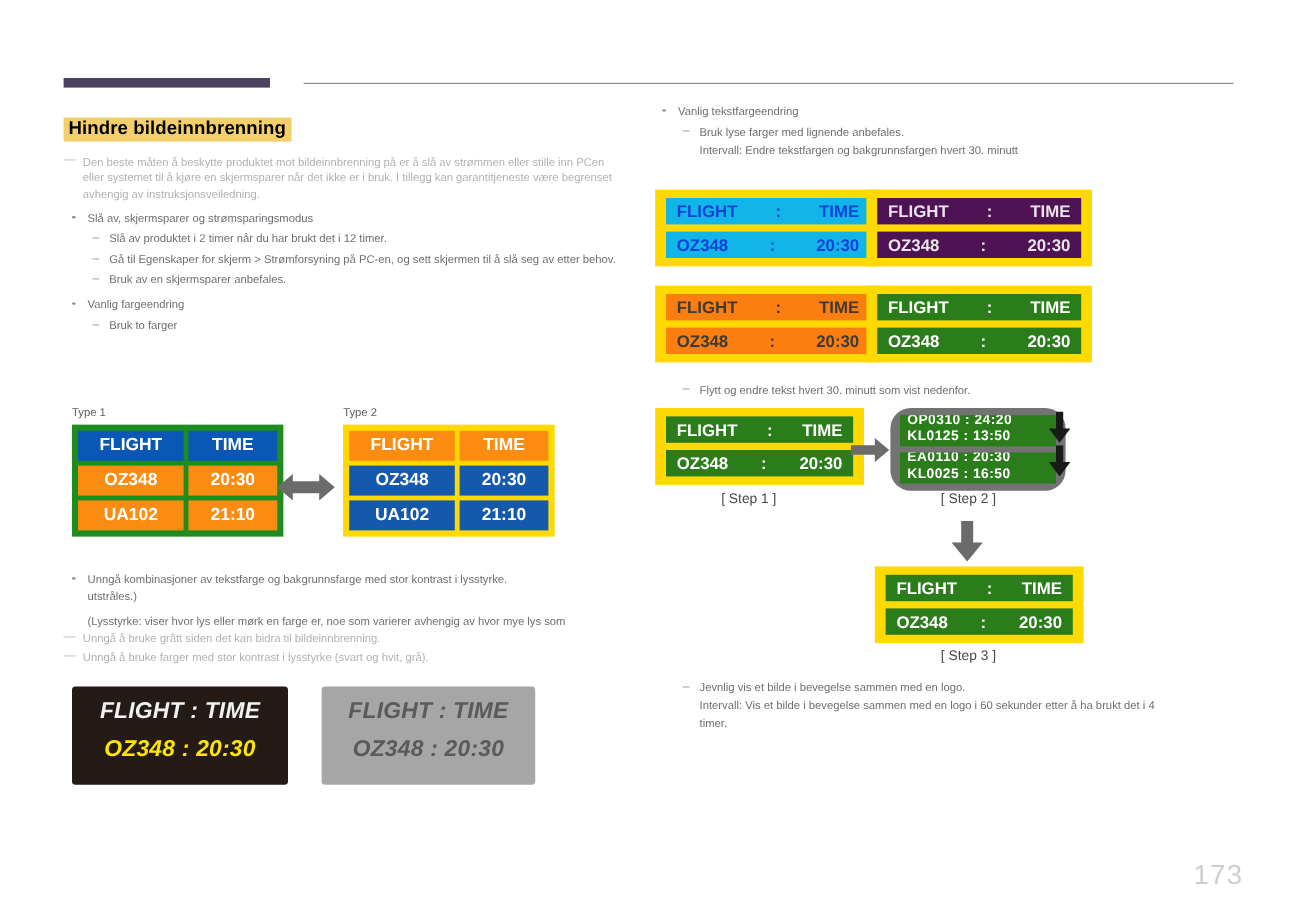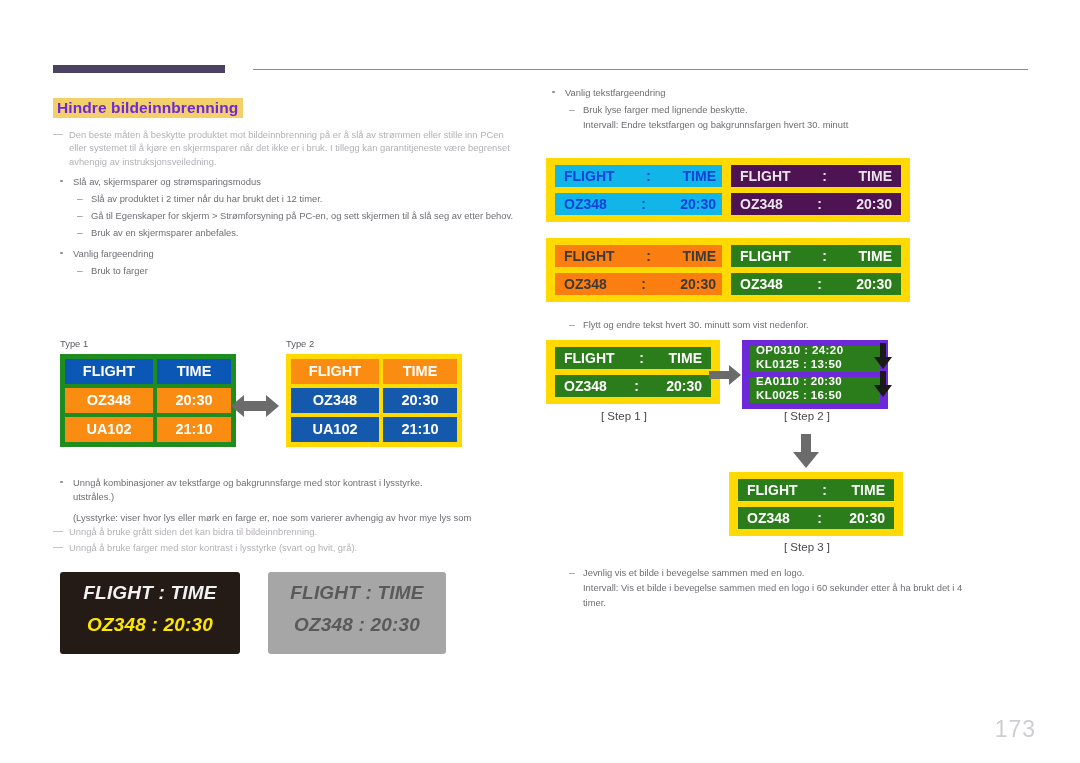--- a/index.html
+++ b/index.html
@@ -10,21 +10,21 @@
   }
   .page{position:absolute;inset:0;}
 
   
   .hdr-bar{position:absolute;left:53px;top:65px;width:172px;height:8px;background:#4a4260;}
   .hdr-line{position:absolute;left:253px;top:69px;width:775px;height:1px;background:#8a8a92;}
 
   
   .title{
     position:absolute;left:53px;top:98px;
-    background:#f4d06a;color:#6d28d9;
+    background:#f4d06a;color:#000000;
     font-size:15.5px;font-weight:bold;letter-spacing:.1px;
     padding:2px 5px 3px 4px;line-height:15px;
   }
 
   
   .col-left{position:absolute;left:53px;top:128px;width:470px;}
   .col-right{position:absolute;left:545px;top:86px;width:490px;}
 
   .note{position:relative;padding-left:16px;font-size:9.4px;line-height:13.4px;color:#b3b0b5;margin-bottom:2px;}
   .note .dash{position:absolute;left:0;top:-1px;font-size:10px;color:#b3b0b5;}
@@ -70,21 +70,21 @@
   .mrow:first-child{margin-bottom:6px;}
   .m-cyan .mrow{background:#12b5e8;color:#1242d8;}
   .m-purple .mrow{background:#4d1352;color:#e9e4ea;}
   .m-orange .mrow{background:#fb7e10;color:#3d3a36;}
   .m-green .mrow{background:#2b7d1b;color:#ffffff;}
 
   
   .m-step .mrow{background:#2b7d1b;color:#ffffff;}
   .steplabel{position:absolute;font-size:11.5px;color:#4a474d;text-align:center;}
 
-  .scrollbox{position:absolute;background:#6d28d9;padding:6px 8px;}
+  .scrollbox{position:absolute;background:#737373;padding:6px 8px;border-radius:17px;}
   .scrollrow{background:#2b7d1b;height:26px;overflow:hidden;position:relative;}
   .scrollrow:first-child{margin-bottom:5px;}
   .scrolltext{position:absolute;left:6px;font-size:11.5px;font-weight:bold;color:#ffffff;
               letter-spacing:.4px;line-height:14px;white-space:nowrap;}
 
   .pagenum{position:absolute;right:44px;bottom:20px;font-size:23px;color:#cfcdd2;letter-spacing:1px;}
 </style>
 </head>
 <body>
 
@@ -187,21 +187,21 @@
     <div class="line l2">OZ348 : 20:30</div>
   </div>
 
   <div class="col-right">
     <div class="bullet" style="margin-top:0;">
       <span class="dot"></span>
       <span>Vanlig tekstfargeendring</span>
     </div>
     <div class="sub">
       <span class="dash">–</span>
-      <span>Bruk lyse farger med lignende beskytte.</span>
+      <span>Bruk lyse farger med lignende anbefales.</span>
     </div>
     <div class="subcont">Intervall: Endre tekstfargen og bakgrunnsfargen hvert 30. minutt</div>
   </div>
 
   <div class="mini m-cyan" style="left:546px;top:158px;width:170px;">
     <div class="mrow">
       <span>FLIGHT</span>
       <span class="sep">:</span>
       <span>TIME</span>
     </div>

